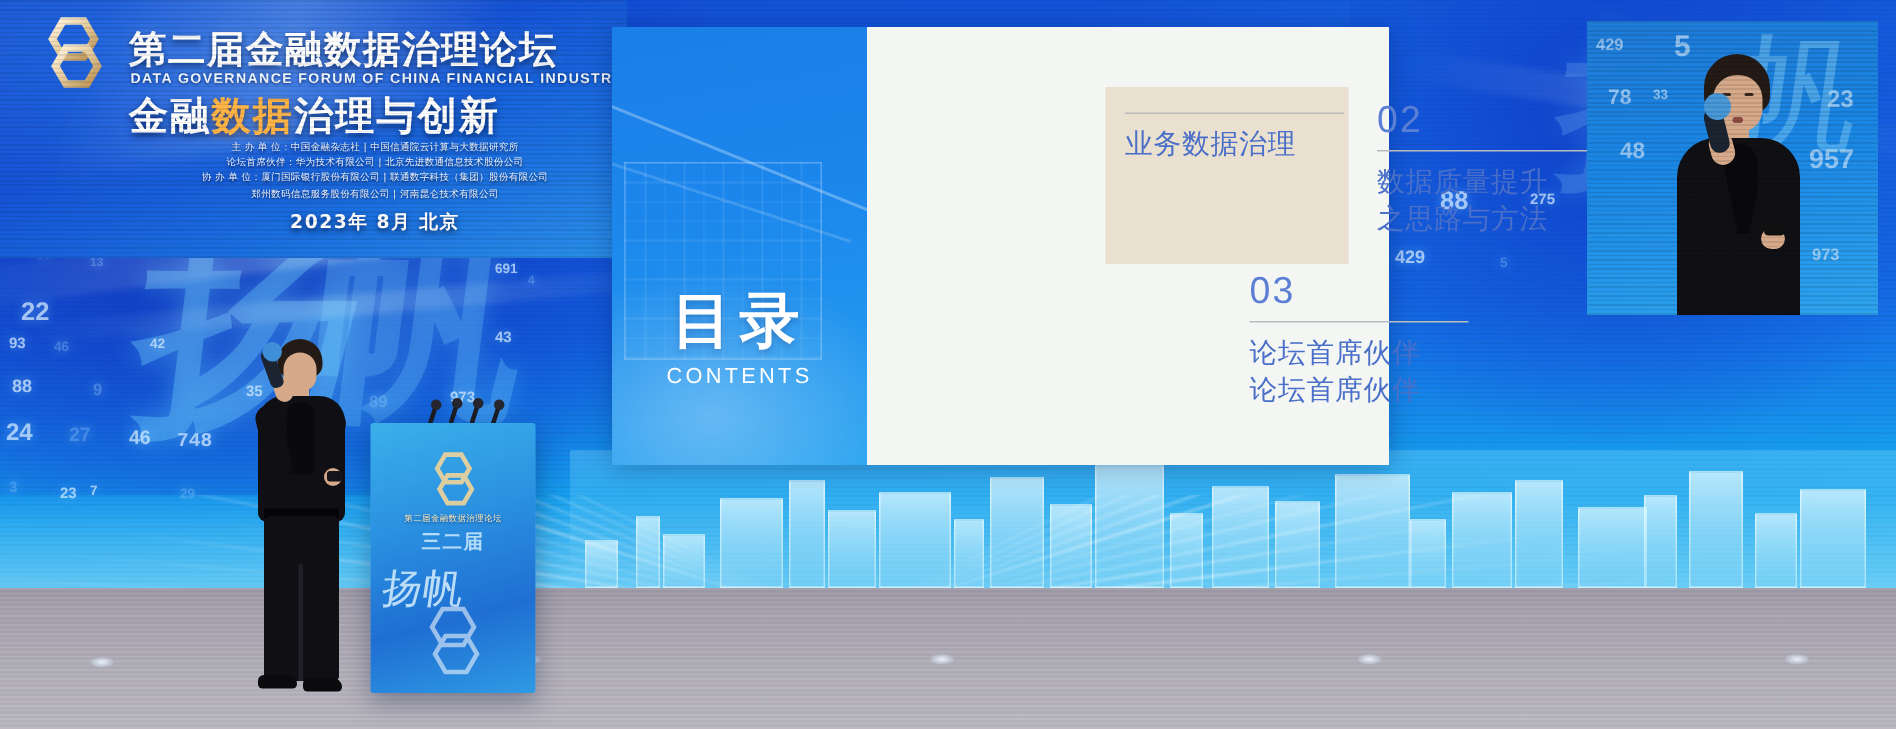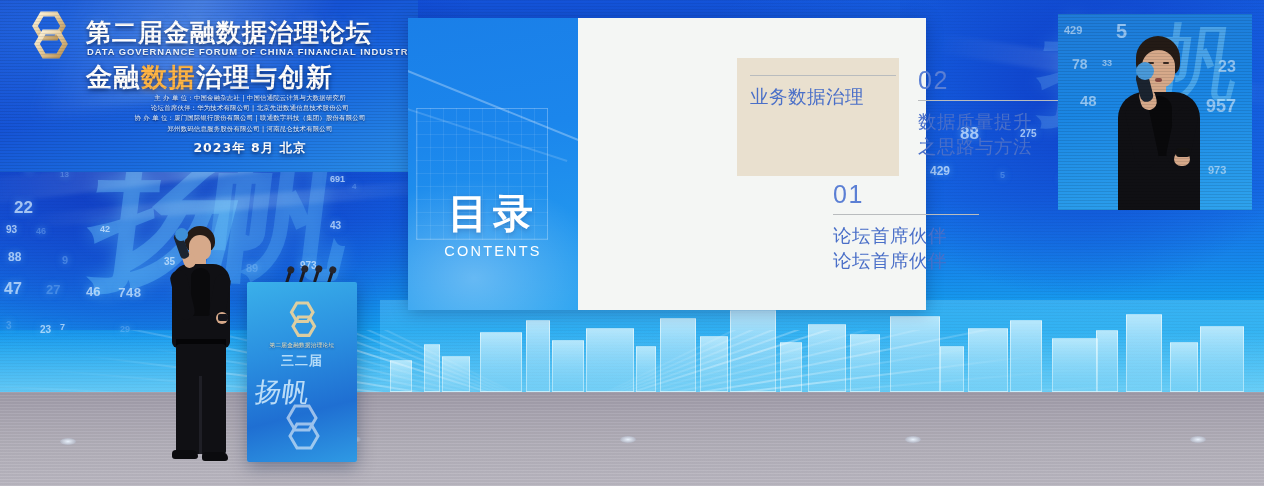--- a/index.html
+++ b/index.html
@@ -252,21 +252,21 @@
       <div class="num" style="left: 10px; top: 98px; font-size: 13px;">4</div>
       <div class="num" style="left: 58px; top: 98px; font-size: 11px;">20</div>
       <div class="num dim" style="left: 92px; top: 100px; font-size: 10px;">281</div>
       <div class="num" style="left: 14px; top: 174px; font-size: 17px;">22</div>
       <div class="num" style="left: 6px; top: 200px; font-size: 10px;">93</div>
       <div class="num dim" style="left: 36px; top: 202px; font-size: 9px;">46</div>
       <div class="num" style="left: 100px; top: 200px; font-size: 9px;">42</div>
       <div class="num" style="left: 8px; top: 226px; font-size: 12px;">88</div>
       <div class="num dim" style="left: 62px; top: 230px; font-size: 11px;">9</div>
       <div class="num" style="left: 164px; top: 232px; font-size: 10px;">35</div>
-      <div class="num" style="left: 4px; top: 256px; font-size: 16px;">47</div>
+      <div class="num" style="left: 4px; top: 256px; font-size: 16px;">24</div>
       <div class="num dim" style="left: 46px; top: 258px; font-size: 13px;">27</div>
       <div class="num" style="left: 86px; top: 260px; font-size: 13px;">46</div>
       <div class="num" style="left: 118px; top: 262px; font-size: 13px; font-family: Liberation Mono, monospace;">748</div>
       <div class="num dim" style="left: 6px; top: 296px; font-size: 10px;">3</div>
       <div class="num" style="left: 40px; top: 300px; font-size: 10px;">23</div>
       <div class="num" style="left: 60px; top: 298px; font-size: 9px;">7</div>
       <div class="num dim" style="left: 120px; top: 300px; font-size: 9px;">29</div>
       <div class="num" style="left: 960px; top: 100px; font-size: 17px;">88</div>
       <div class="num" style="left: 1020px; top: 104px; font-size: 10px;">275</div>
       <div class="num dim" style="left: 1062px; top: 50px; font-size: 11px;">44</div>
@@ -432,21 +432,21 @@
       </div>
 
       <div class="item" style="left:340px;top:50px;">
         <div class="num-lbl">02</div>
         <div class="rule"></div>
         <div class="txt">数据质量提升</div>
         <div class="txt">之思路与方法</div>
       </div>
 
       <div class="item" style="left:255px;top:164px;">
-        <div class="num-lbl">01</div>
+        <div class="num-lbl">03</div>
         <div class="rule"></div>
         <div class="txt">论坛首席伙伴</div>
         <div class="txt">论坛首席伙伴</div>
       </div>
     </div>
   </div>
 
   <div class="mics">
     <div class="mic" style="left:2px;top:2px;"></div>
     <div class="mic" style="left:16px;top:1px;"></div>

